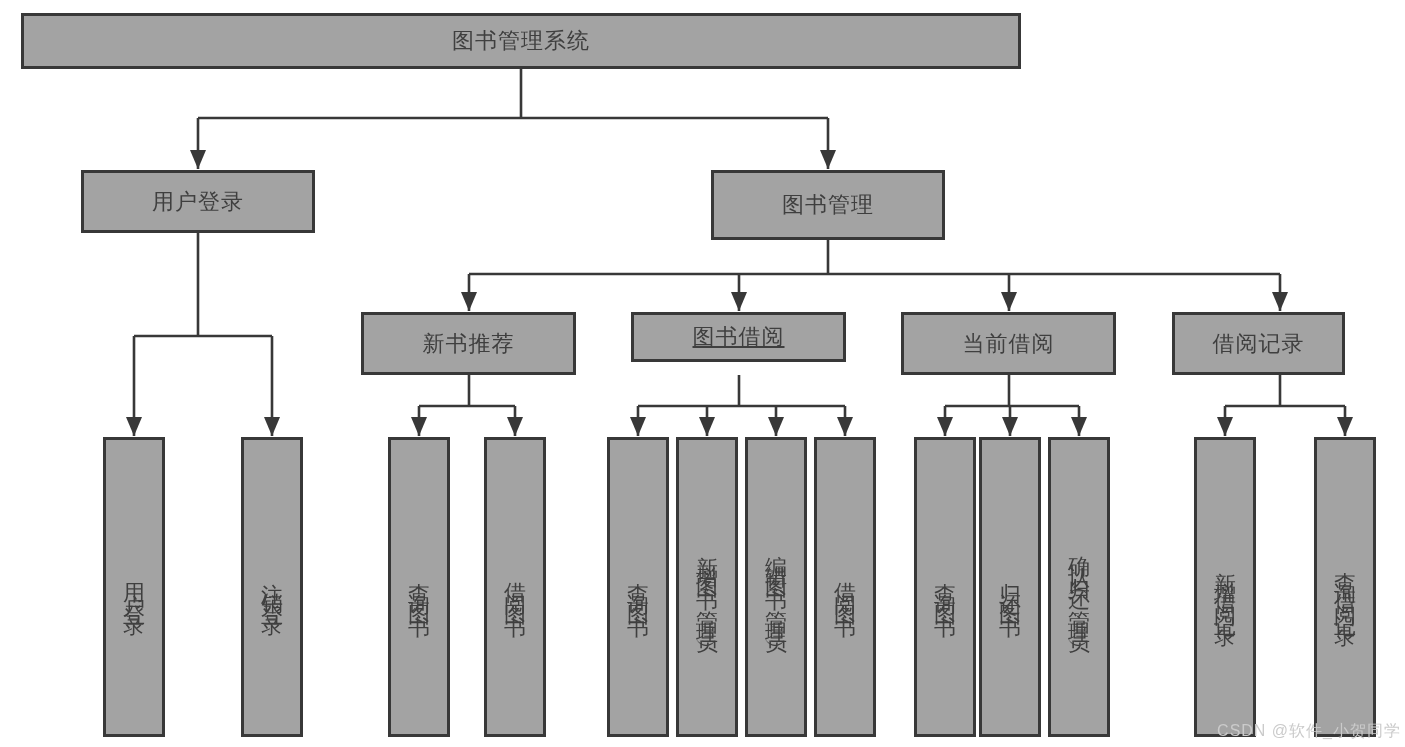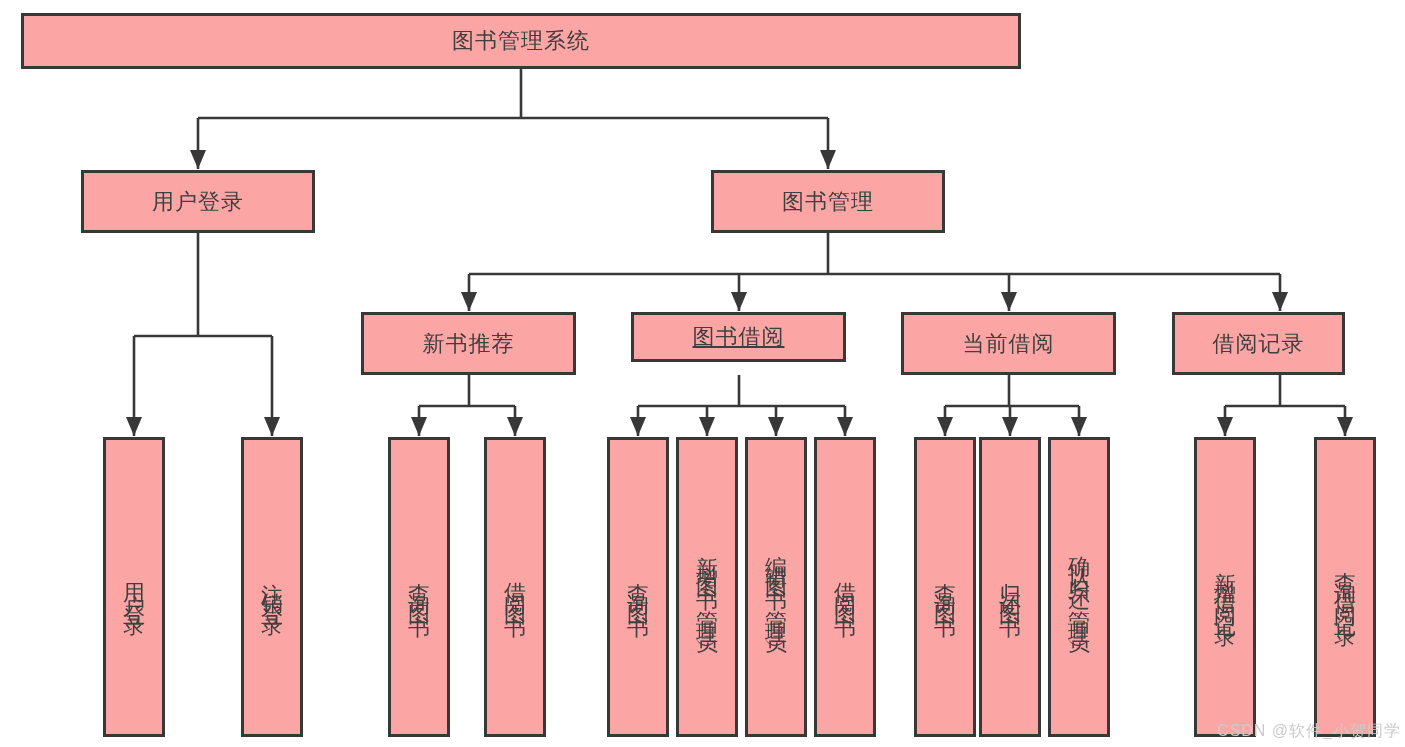--- a/index.html
+++ b/index.html
@@ -17,21 +17,21 @@
     color:var(--text);
     overflow:hidden;
   }
   .wires{position:absolute;left:0;top:0;width:1405px;height:747px;}
   .wires path{stroke:var(--line);stroke-width:2.6;fill:none;}
   .wires marker path{fill:var(--line);stroke:none;}
   .box{
     position:absolute;
     box-sizing:border-box;
     border:3px solid var(--line);
-    background:#fca5a5;
+    background:#a3a3a3;
     display:flex;align-items:center;justify-content:center;
     text-align:center;
   }
   .hbox{font-size:22px;letter-spacing:1px;}
   .vbox{
     font-size:22px;
     writing-mode:vertical-rl;
     letter-spacing:11px;
     line-height:1;
   }
@@ -87,21 +87,21 @@
     <path d="M1079,406 V436" marker-end="url(#arrow)"></path>
 
     <path d="M1280,375 V406 M1225,406 H1345"></path>
     <path d="M1225,406 V436" marker-end="url(#arrow)"></path>
     <path d="M1345,406 V436" marker-end="url(#arrow)"></path>
   </svg>
 
   <div class="box hbox" style="left:21px;top:13px;width:1000px;height:56px;">图书管理系统</div>
 
   <div class="box hbox" style="left:81px;top:170px;width:234px;height:63px;">用户登录</div>
-  <div class="box hbox" style="left:711px;top:170px;width:234px;height:63px;">图书管理</div>
+  <div class="box hbox" style="left:711px;top:170px;width:234px;height:70px;">图书管理</div>
 
   <div class="box hbox" style="left:361px;top:312px;width:215px;height:63px;">新书推荐</div>
   <div class="box hbox" style="left:631px;top:312px;width:215px;height:50px;text-decoration:underline;">图书借阅</div>
   <div class="box hbox" style="left:901px;top:312px;width:215px;height:63px;">当前借阅</div>
   <div class="box hbox" style="left:1172px;top:312px;width:173px;height:63px;">借阅记录</div>
 
   <div class="box vbox" style="left:103px;top:437px;width:62px;height:300px;">用户登录</div>
   <div class="box vbox" style="left:241px;top:437px;width:62px;height:300px;">注销登录</div>
 
   <div class="box vbox" style="left:388px;top:437px;width:62px;height:300px;">查询图书</div>

